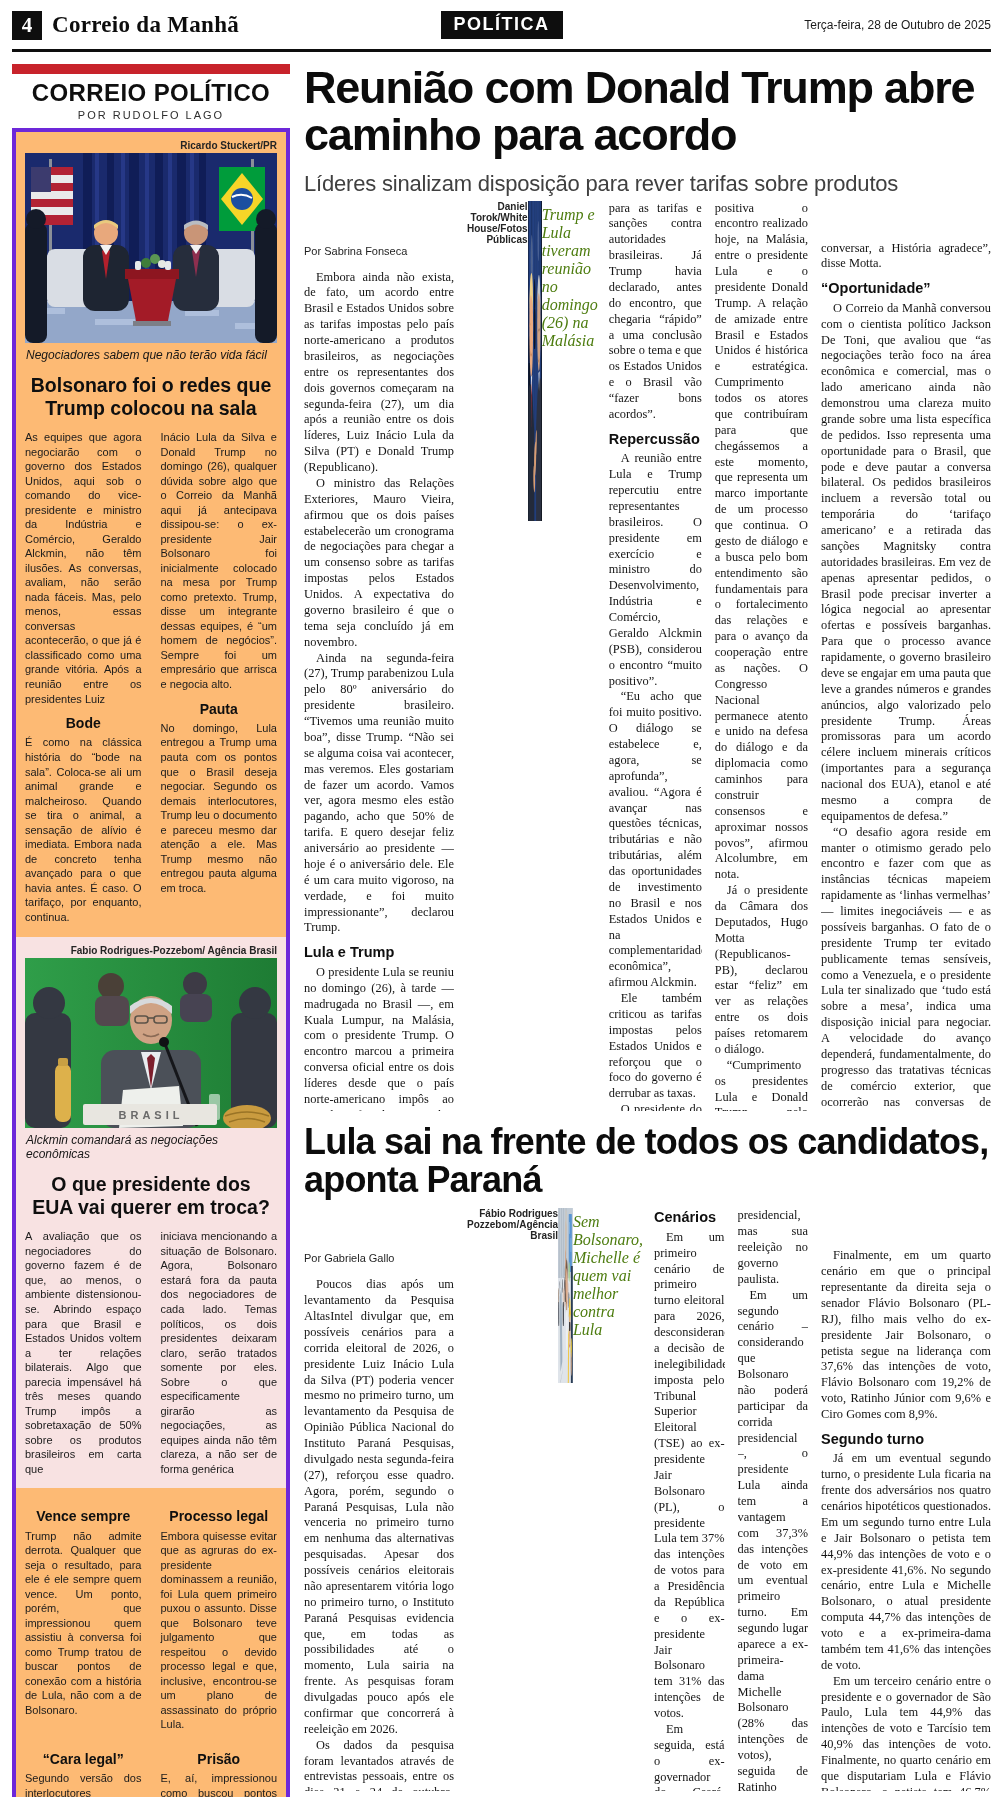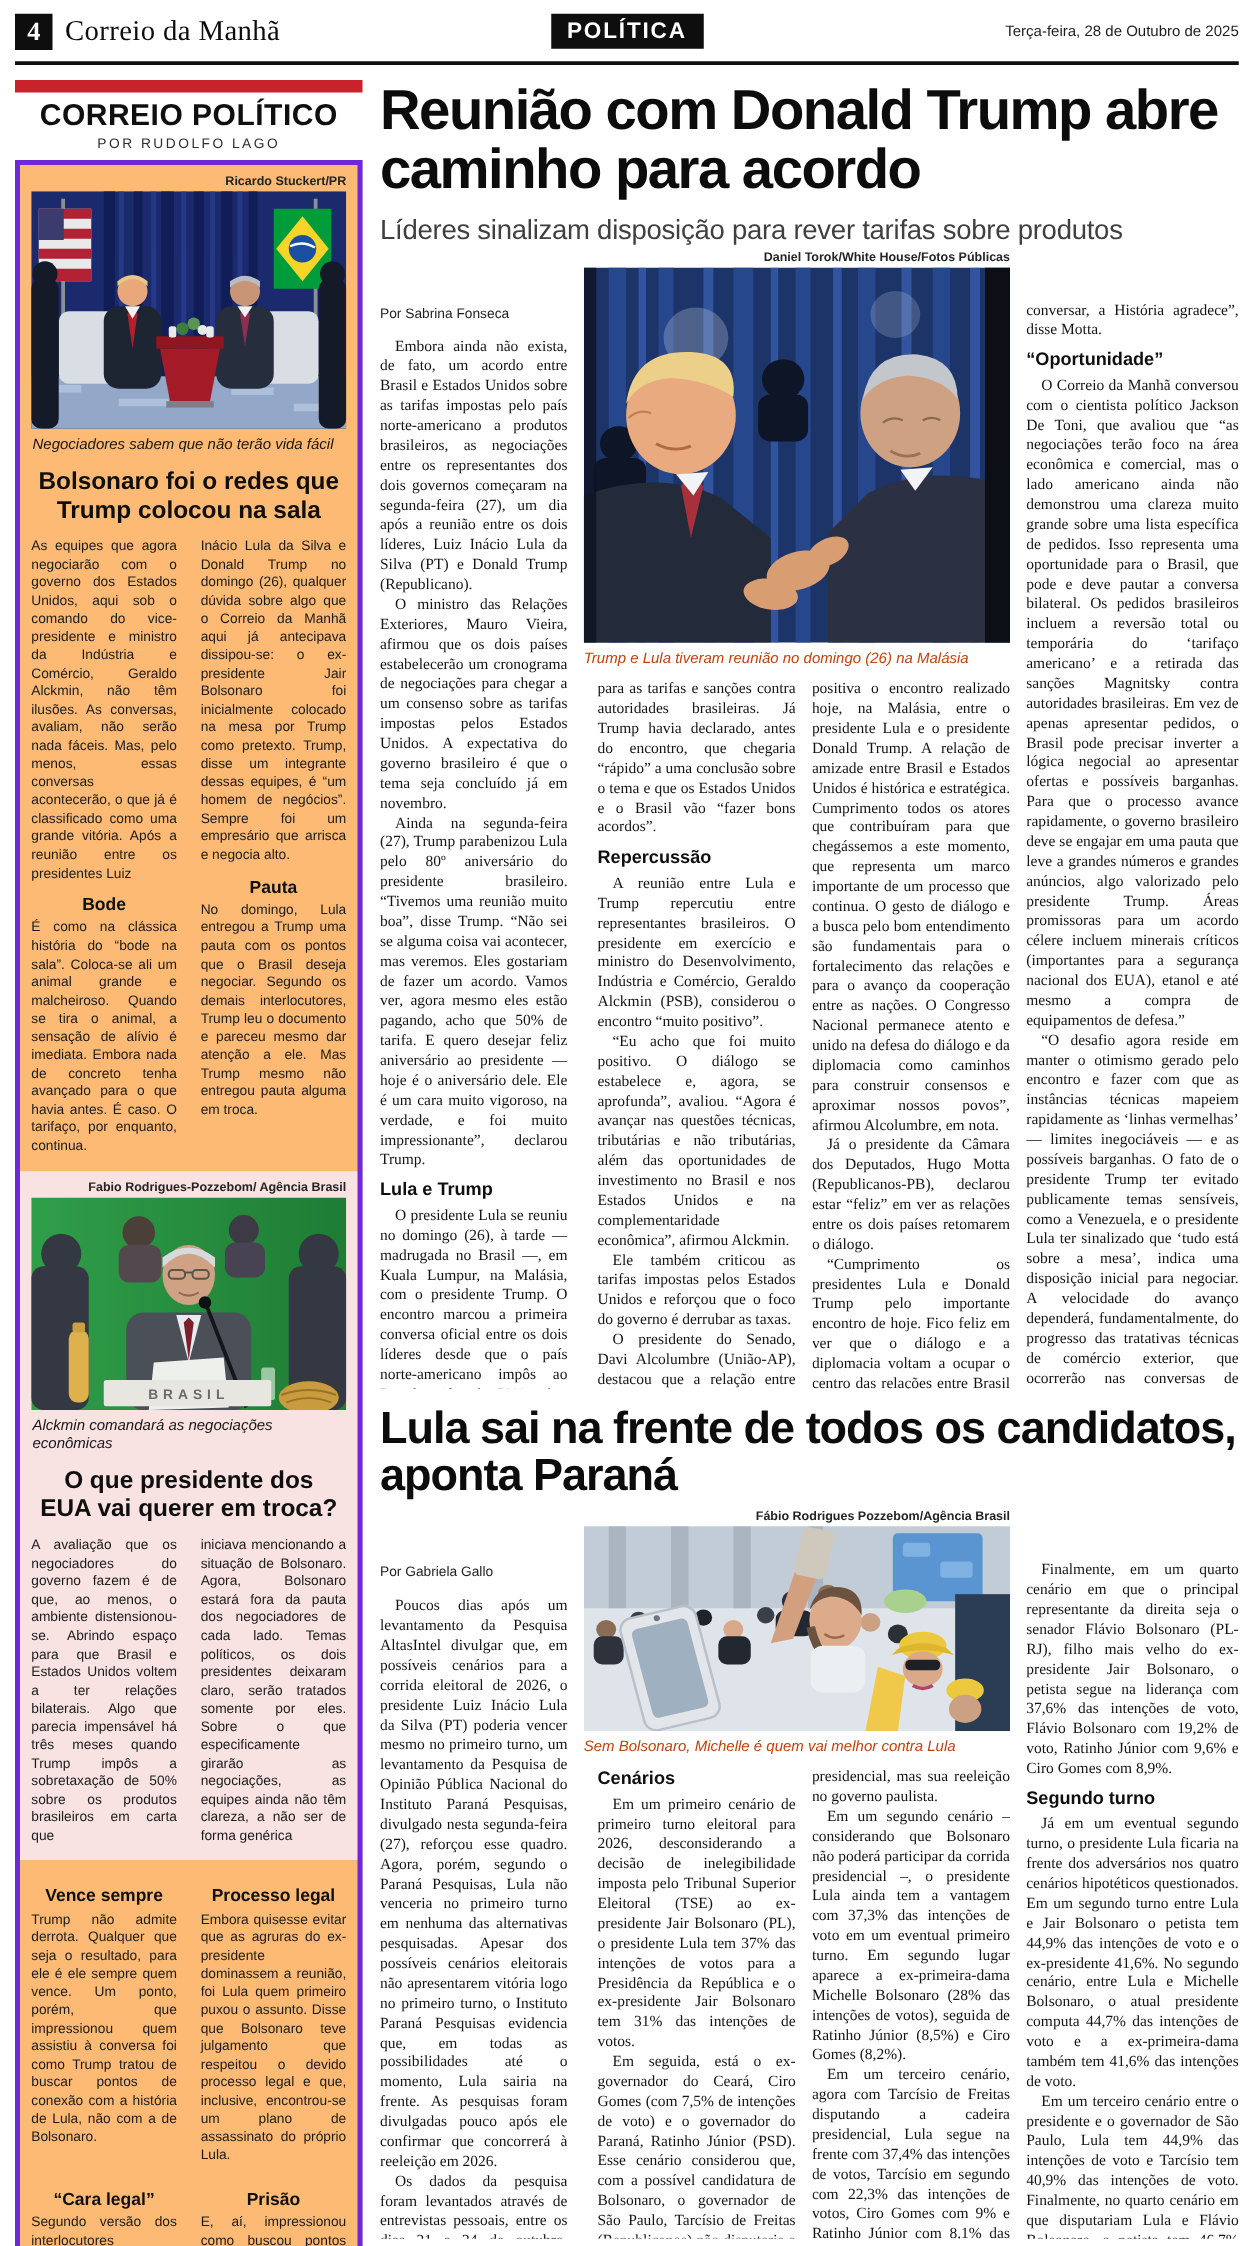--- a/index.html
+++ b/index.html
@@ -6,21 +6,21 @@
   body { background:#ffffff; width:1003px; }
   .page { width:1003px; height:1797px; overflow:hidden; position:relative;
           font-family:"Liberation Sans", sans-serif; color:#121212; background:#fff; }
 
   
   .topbar { display:flex; align-items:center; position:relative;
             margin:8px 12px 0; padding-bottom:7px; border-bottom:3px solid #0e0e0e; height:44px; }
   .pagenum { background:#0e0e0e; color:#fff; font-weight:bold; font-size:21px;
              width:30px; height:29px; display:flex; align-items:center; justify-content:center;
              font-family:"Liberation Serif", serif; }
-  .nameplate { font-family:"Liberation Serif", serif; font-weight:normal; font-size:23px;
+  .nameplate { font-family:"Liberation Serif", serif; font-weight:bold; font-size:23px;
                margin-left:10px; letter-spacing:.3px; color:#0d0d0d; }
   .section-box { position:absolute; left:50%; transform:translateX(-50%);
                  background:#0e0e0e; color:#fff; font-weight:bold; font-size:18px;
                  padding:3px 13px 4px; letter-spacing:1.5px; }
   .edition-date { margin-left:auto; font-size:12px; color:#1c1c1c; }
 
   .content { display:flex; gap:14px; padding:12px 12px 0; }
 
   
   .leftcol { width:278px; flex:none; }
@@ -47,23 +47,23 @@
   .art2 { height:583px; }
   .h1b { font-size:36px; font-weight:700; line-height:1.08; letter-spacing:-.8px; margin:12px 0 8px; color:#0c0c0c; }
   .serif { font-family:"Liberation Serif", serif; font-size:12.4px; line-height:1.28;
            text-align:justify; color:#141414; }
   .serif p { text-indent:12px; }
   .serif p.noind { text-indent:0; }
   .byline { font-family:"Liberation Sans", sans-serif; font-size:11px; color:#1f1f1f; margin:3px 0 12px; }
   .msub { font-family:"Liberation Sans", sans-serif; font-weight:700; font-size:14.5px;
           margin:7px 0 3px; text-align:left; color:#0f0f0f; }
   .colstack { overflow:hidden;margin-top:40px; }
-  .midcol { overflow:hidden; display:flex; flex-direction:column; }
-  .mcap { font-family:Liberation Sans, sans-serif; font-style:italic; font-size:12px;
-          font-weight:500; margin:5px 0 10px; color:#c2410c; }
+  .midcol { overflow:hidden; display:flex; flex-direction:row; }
+  .mcap { font-family:Liberation Serif, serif; font-style:italic; font-size:16px;
+          font-weight:500; margin:5px 0 10px; color:#4d7c0f; }
   .midcols { display:flex; gap:13px; flex:1 1 auto; overflow:hidden;margin-left:11px; }
   .midcols .c { flex:1 1 0; min-width:0; overflow:hidden; }
 </style>
 </head>
 <body>
 
 <div class="page">
 
   <header class="topbar">
     <div class="pagenum">4</div>

